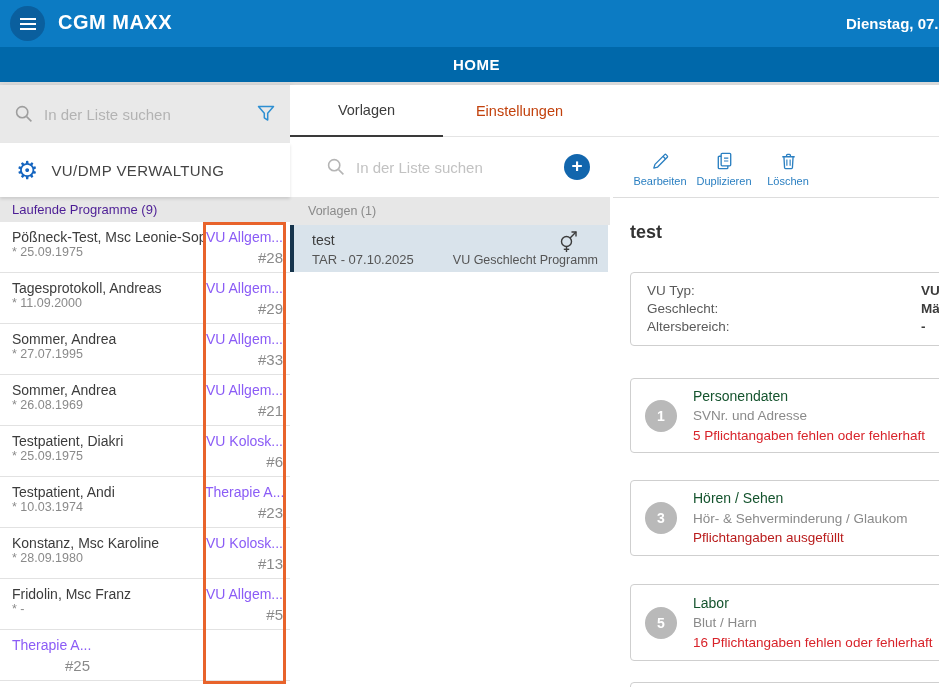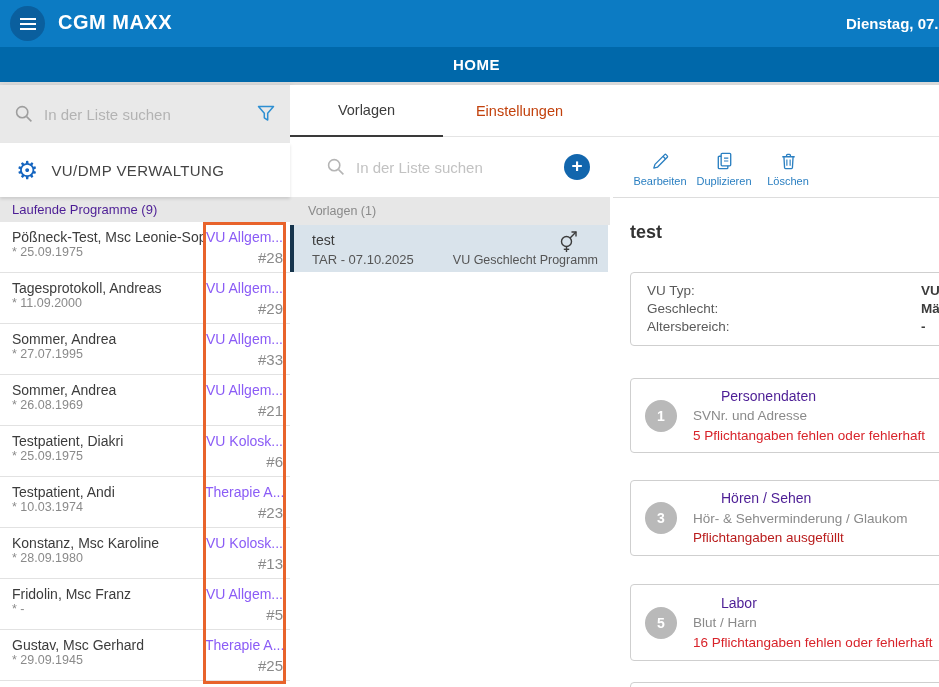--- a/index.html
+++ b/index.html
@@ -60,21 +60,21 @@
   .rp-divider { position:absolute; left:0; top:60px; width:326px; height:1px; background:#ddd; }
   .tool-btn { width:60px; display:flex; flex-direction:column; align-items:center; justify-content:center; gap:3px; cursor:pointer; padding-top:4px; }
   .tool-label { font-size:11px; color:#2a7fc1; white-space:nowrap; }
   .rp-title { position:absolute; left:17px; top:85px; font-size:18px; font-weight:bold; color:#333; }
   .info-card { position:absolute; left:17px; top:135px; width:380px; height:74px; border:1px solid #cfcfcf; border-radius:4px; padding:10px 0 0 16px; }
   .info-row { position:relative; height:18px; font-size:13.5px; color:#5a5a5a; }
   .info-val { position:absolute; left:274px; top:0; font-weight:bold; color:#3c3c3c; white-space:nowrap; }
   .sec-card { position:absolute; left:17px; width:380px; border:1px solid #cfcfcf; border-radius:4px; display:flex; align-items:center; padding:12px 14px; cursor:pointer; background:#fff; }
   .sec-num { width:32px; height:32px; border-radius:50%; background:#b9b9b9; color:#fff; font-size:14px; font-weight:bold; display:flex; align-items:center; justify-content:center; flex-shrink:0; margin-right:16px; }
   .sec-texts { line-height:1.45; }
-  .sec-title { font-size:14px; color:#4c1d95;margin-left:28px; }
+  .sec-title { font-size:14px; color:#14532d; }
   .sec-sub { font-size:13.5px; color:#8a8a8a; }
   .sec-status { font-size:13.5px; }
   .status-error { color:#d8232a; }
   .status-ok { color:#b91c1c; }
 </style>
 </head>
 <body>
 
 <div class="screen">
 
@@ -181,24 +181,20 @@
       <div class="p-left">
           <div class="p-name">Fridolin, Msc Franz</div>
           <div class="p-dob">* -</div>
         </div>
       <div class="p-right">
           <div class="p-prog">VU Allgem...</div>
           <div class="p-num">#5</div>
         </div>
     </div>
     <div class="p-row" style="top:545px">
-      <div class="p-left">
-          <div class="p-name">Gustav, Msc Gerhard</div>
-          <div class="p-dob">* 29.09.1945</div>
-        </div>
       <div class="p-right">
           <div class="p-prog">Therapie A...</div>
           <div class="p-num">#25</div>
         </div>
     </div>
   </div>
 
   <div class="highlight-rect"></div>
 
   <div class="tabbar">

